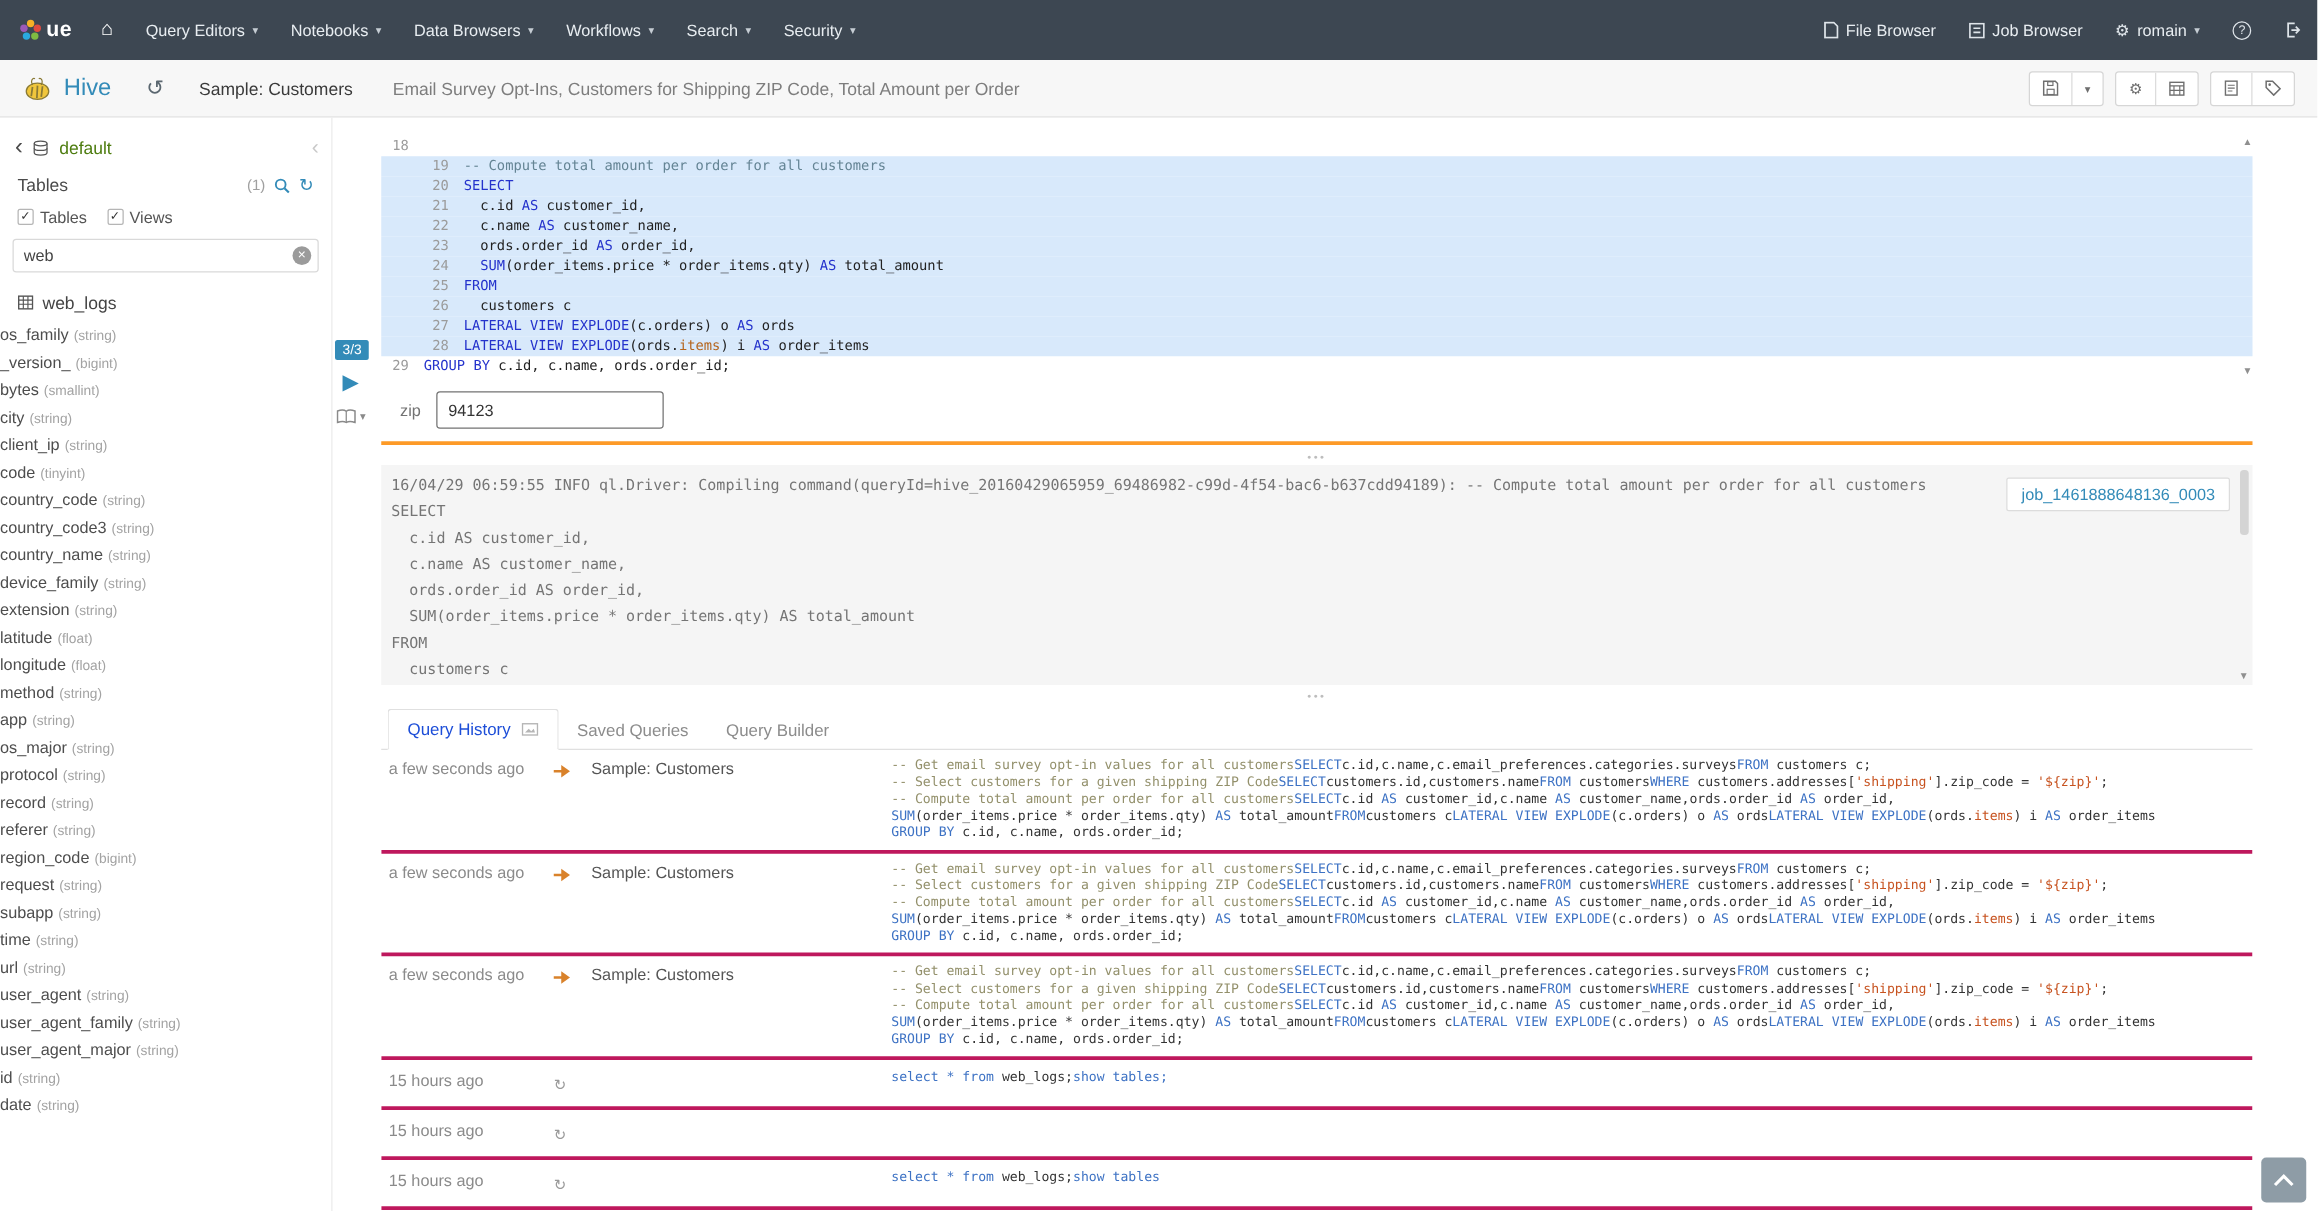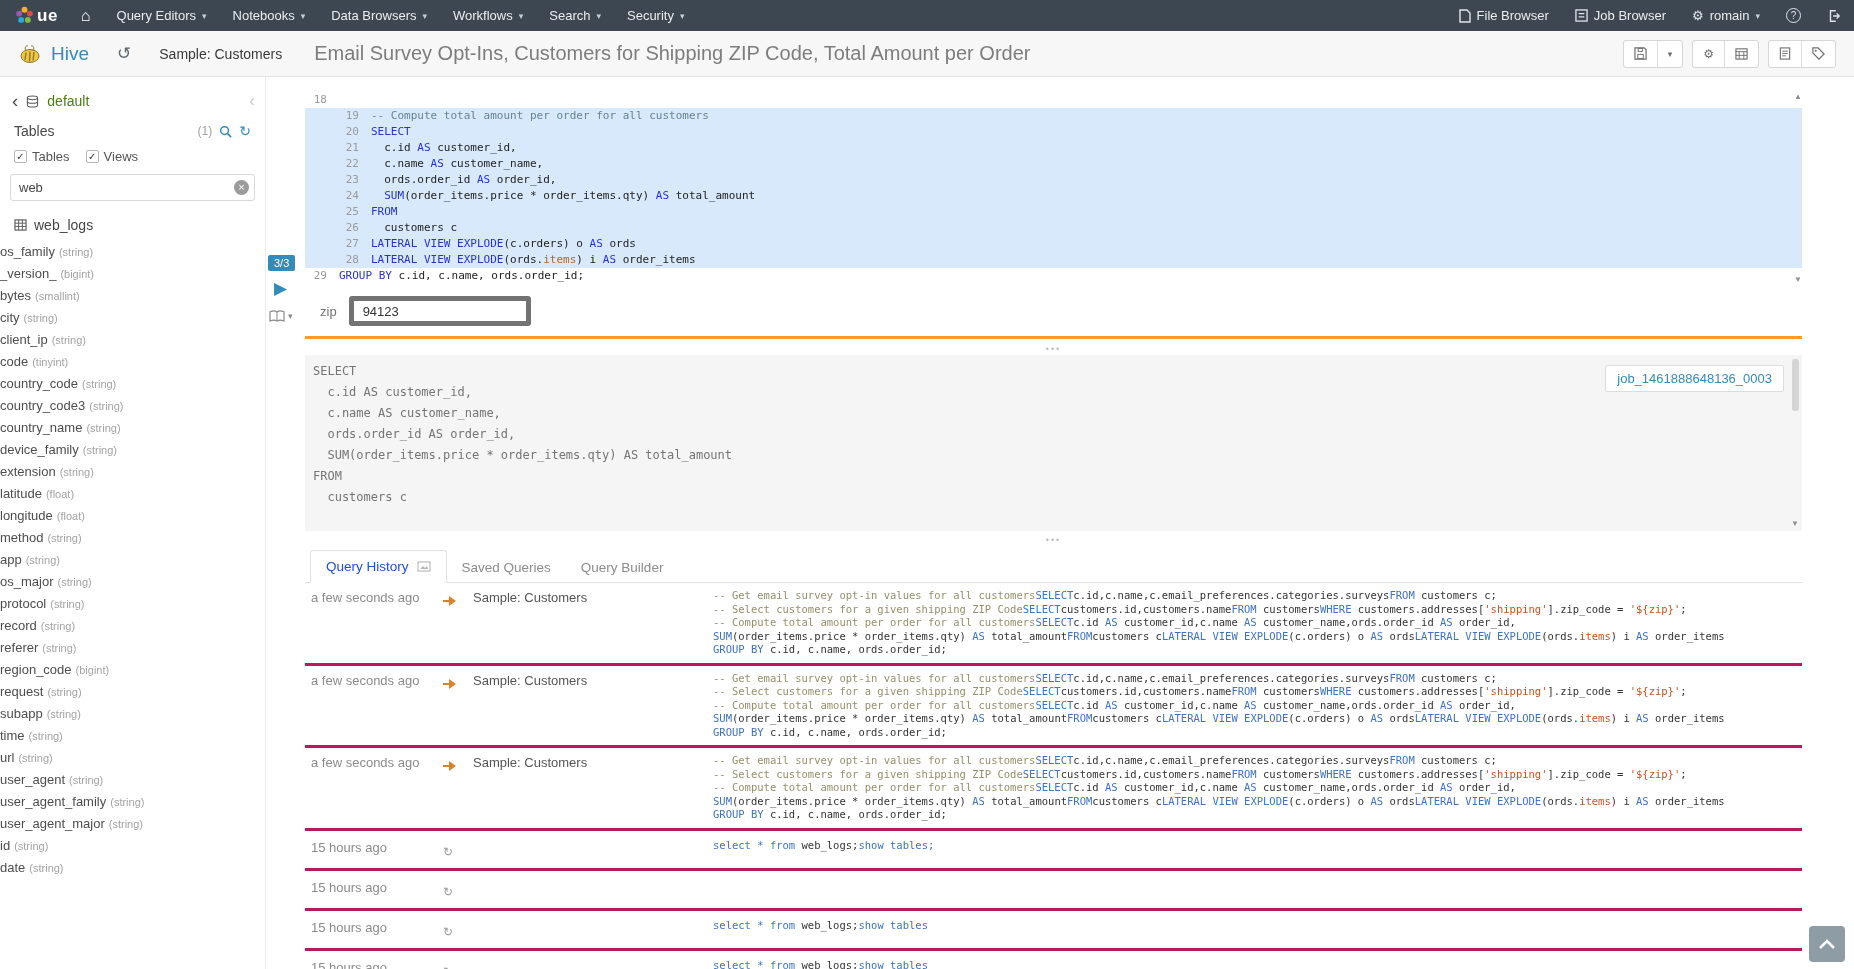--- a/index.html
+++ b/index.html
@@ -1,35 +1,35 @@
 <!DOCTYPE html>
 <html><head>
 <meta charset="utf-8">
 <style>
   * { margin:0; padding:0; box-sizing:border-box; }
   html,body { width:1854px; height:969px; }
   body { font-family:"Liberation Sans", sans-serif; background:#fff; overflow:hidden; position:relative; }
 
   
-  .navbar { height:31px; background:#3d4752; display:flex; justify-content:space-between; color:#e8edf1; font-size:13px; }
+  .navbar { height:48px; background:#3d4752; display:flex; justify-content:space-between; color:#e8edf1; font-size:13px; }
   .nav-left, .nav-right { display:flex; align-items:stretch; }
   .nav-item { display:flex; align-items:center; padding:0 13px; gap:6px; cursor:pointer; white-space:nowrap; }
   .brand { display:flex; align-items:center; gap:2px; padding:0 10px 0 14px; }
   .brand-txt { color:#fff; font-size:17px; font-weight:bold; letter-spacing:.5px; }
   .caret { font-size:9px; color:#c6cdd4; }
   .i-home { font-size:16px; color:#fff; }
   .i-help { width:15px; height:15px; border:1.4px solid #dfe5ea; border-radius:50%; font-size:10px; display:flex; align-items:center; justify-content:center; color:#dfe5ea; }
   .i-gear-nav { font-size:13px; color:#dfe5ea; }
 
   
   .subheader { height:46px; background:#f7f7f7; border-bottom:1px solid #e3e3e3; display:flex; align-items:center; padding:0 18px; }
   .hive-brand { display:flex; align-items:center; gap:7px; color:#338bb8; font-size:19px; cursor:pointer; }
   .hist-icon { margin-left:28px; font-size:17px; color:#5b6770; cursor:pointer; }
   .q-title { margin-left:28px; font-size:14px; color:#3a3a3a; cursor:pointer; }
-  .q-desc { margin-left:32px; font-size:20px; color:#7d7d7d; }
+  .q-desc { margin-left:32px; font-size:14px; color:#7d7d7d; }
   .sub-actions { margin-left:auto; display:flex; gap:9px; }
   .btn-group { display:flex; border:1px solid #d6d6d6; border-radius:3px; background:#fff; overflow:hidden; }
   .btn { padding:6px 10px; color:#6e6e6e; border-right:1px solid #dcdcdc; font-size:12px; display:flex; align-items:center; cursor:pointer; }
   .btn:last-child { border-right:none; }
   .btn .caret { color:#6e6e6e; }
 
   
   .content { display:flex; height:892px; }
 
   
@@ -72,21 +72,21 @@
   .ed-sb-up { position:absolute; right:0; top:0; font-size:8px; color:#8f8f8f; }
   .ed-sb-down { position:absolute; right:0; bottom:0; font-size:8px; color:#8f8f8f; }
 
   .result-badge { position:absolute; left:2px; top:178px; background:#338bb8; color:#fff; font-size:11px; padding:2px 6px; border-radius:2px; cursor:pointer; }
   .play-btn { position:absolute; left:8px; top:201px; color:#338bb8; font-size:17px; cursor:pointer; }
   .book-btn { position:absolute; left:3px; top:233px; display:flex; align-items:center; gap:3px; cursor:pointer; }
   .book-btn .caret { color:#8a8a8a; }
 
   .param-row { position:absolute; left:54px; top:219px; display:flex; align-items:center; gap:12px; }
   .param-label { font-size:13px; color:#737373; }
-  .param-row input { width:182px; height:30px; border:5px solid #737373; border-radius:3px; padding:0 9px; font-size:13px; color:#333; font-family:"Liberation Sans",sans-serif; outline:none; }
+  .param-row input { width:182px; height:30px; border:1px solid #737373; border-radius:3px; padding:0 9px; font-size:13px; color:#333; font-family:"Liberation Sans",sans-serif; outline:none; }
 
   .orange-divider { position:absolute; left:39px; right:52px; top:259px; height:3px; background:#fd9a27; }
   .resize-handle { position:absolute; left:39px; right:52px; text-align:center; color:#bdbdbd; font-size:9px; letter-spacing:2px; height:10px; line-height:10px; cursor:row-resize; }
   .rh1 { top:267px; } .rh2 { top:458px; }
 
   
   .log-panel { position:absolute; left:39px; right:52px; top:278px; height:176px; background:#f5f5f5; padding:6px 12px 0 8px; overflow:hidden; }
   .log-line { font-family:"DejaVu Sans Mono", monospace; font-size:12px; color:#757575; line-height:21px; white-space:pre; }
   .job-link-box { position:absolute; top:10px; right:18px; background:#fff; border:1px solid #dcdcdc; border-radius:2px; padding:5px 11px; font-size:13px; color:#338bb8; cursor:pointer; }
   .log-sb-down { position:absolute; right:3px; bottom:3px; font-size:8px; color:#8f8f8f; }
@@ -360,20 +360,21 @@
     <div class="param-row">
       <span class="param-label">zip</span>
       <input autofocus="" value="94123" style="">
     </div>
 
     <div class="orange-divider"></div>
     <div class="resize-handle rh1">•••</div>
 
     <div class="log-panel">
       <div>
+          <div class="log-line">16/04/29 06:59:55 INFO ql.Driver: Compiling command(queryId=hive_20160429065959_69486982-c99d-4f54-bac6-b637cdd94189): -- Compute total amount per order for all customers</div>
           <div class="log-line">SELECT</div>
           <div class="log-line">  c.id AS customer_id,</div>
           <div class="log-line">  c.name AS customer_name,</div>
           <div class="log-line">  ords.order_id AS order_id,</div>
           <div class="log-line">  SUM(order_items.price * order_items.qty) AS total_amount</div>
           <div class="log-line">FROM</div>
           <div class="log-line">  customers c</div>
         </div>
       <span class="job-link-box">job_1461888648136_0003</span>
       <span class="log-sb-thumb"></span>

